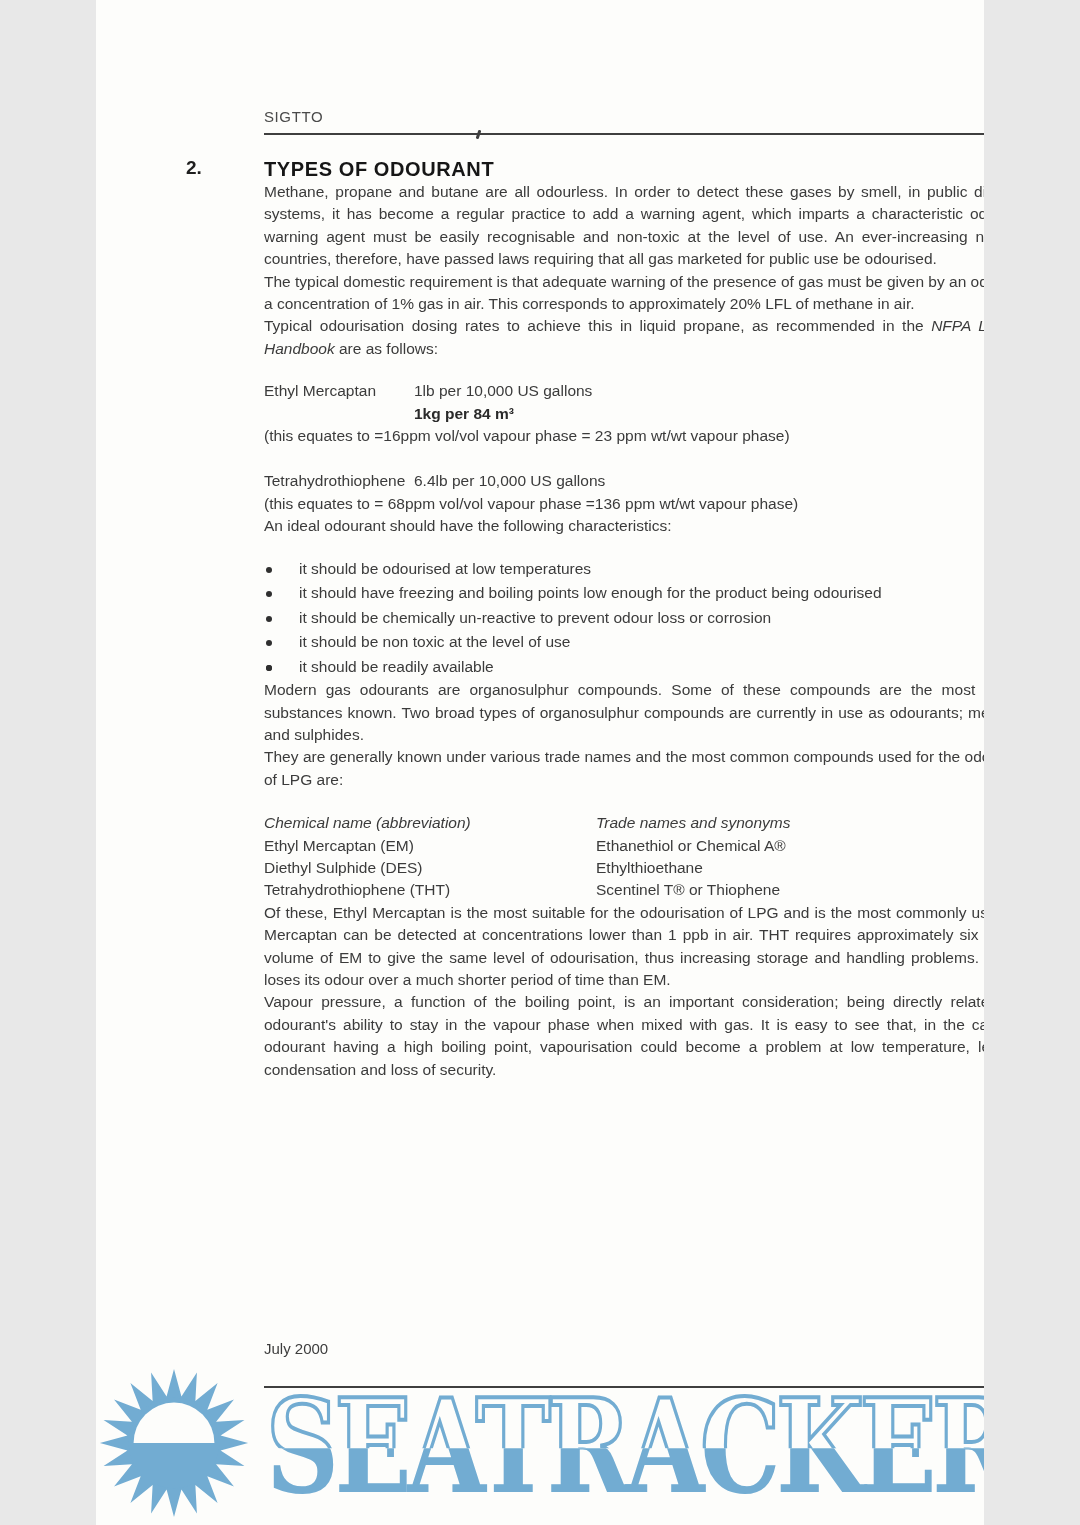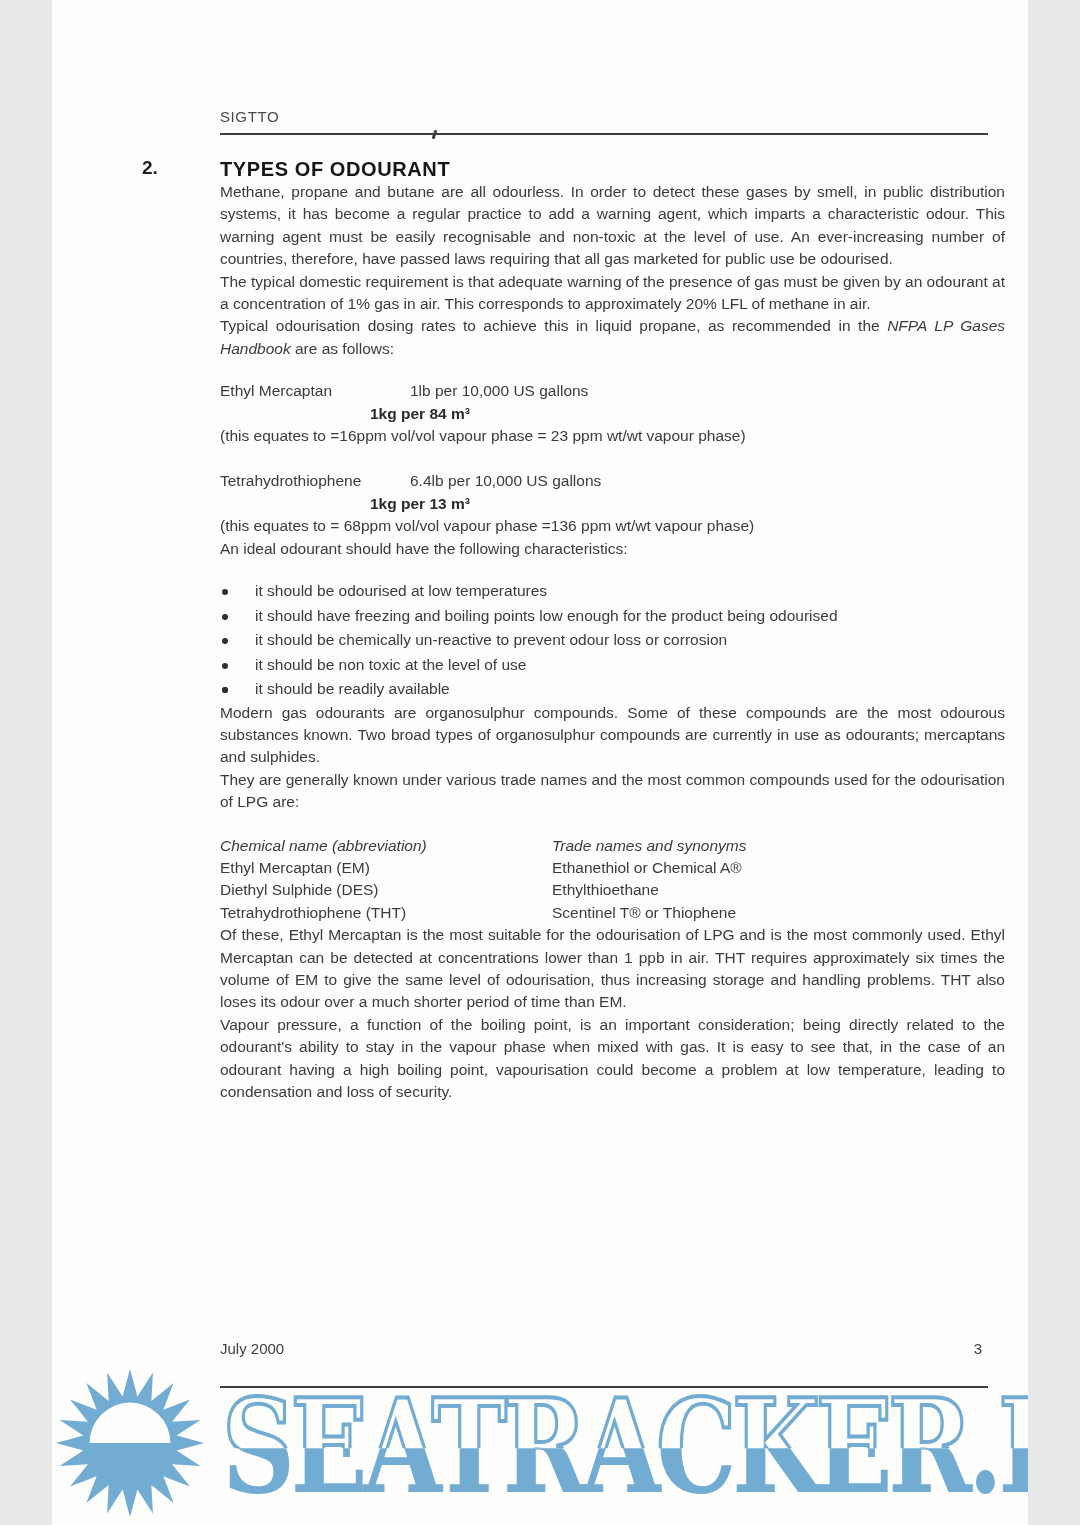--- a/index.html
+++ b/index.html
@@ -1,36 +1,36 @@
 <!DOCTYPE html>
 <html><head>
 <meta charset="utf-8">
 <style>
   html,body { margin:0; padding:0; background:#e8e8e8; }
   .page {
-    position:relative; width:976px; height:1525px; margin:0 auto;
+    position:relative; width:888px; height:1525px; margin:0 auto;
     background:#fdfdfb; overflow:hidden;
     font-family:"Liberation Sans", sans-serif; color:#3b3b3b;
   }
   .content { position:absolute; left:168px; top:0; width:785px; }
 
   .org { margin-top:108px; font-size:15px; line-height:18px; letter-spacing:0.6px; color:#4a4a4a; }
   .rule { margin-top:7px; width:768px; height:2px; background:#3f3f3f; }
 
   .heading-row { position:relative; margin-top:22px; height:24px; }
   .sec-num { position:absolute; left:-78px; top:0; font-size:19px; font-weight:bold; color:#1e1e1e; }
   .title { margin:0; font-size:20px; line-height:24px; font-weight:bold; letter-spacing:0.6px; color:#161616; }
 
   p.body { margin:0; font-size:15.5px; line-height:22.4px; text-align:justify; }
   .mt25{margin-top:25px}.mt16{margin-top:16px}.mt20{margin-top:20px}.mt23{margin-top:23px}
   .mt17{margin-top:17px}.mt19{margin-top:19px}.mt8{margin-top:8px}.mt22{margin-top:22px}
   .mt21{margin-top:21px}.mt15{margin-top:15px}
 
   .dose-block { font-size:15.5px; line-height:22.4px; }
-  .dose-row { display:flex;gap:40px; }
+  .dose-row { display:flex; }
   .dose-name { width:150px; flex:none; }
   .dose-kg { margin-left:150px; font-weight:bold; color:#2a2a2a; }
 
   .bullets { font-size:15.5px; line-height:24.5px; }
   .bullet-item { position:relative; padding-left:35px; }
   .dot { position:absolute; left:2px; top:10px; width:6px; height:6px; border-radius:50%; background:#2f2f2f; }
 
   .ctable { font-size:15.5px; line-height:22.4px; }
   .trow { display:flex; }
   .tc1 { width:332px; flex:none; }
@@ -83,21 +83,20 @@
       </div>
       <div class="dose-kg">1kg per 84 m³</div>
       <div class="dose-eq">(this equates to =16ppm vol/vol vapour phase = 23 ppm wt/wt vapour phase)</div>
     </div>
 
     <div class="dose-block mt23">
       <div class="dose-row">
         <span class="dose-name">Tetrahydrothiophene</span>
         <span class="dose-rate">6.4lb per 10,000 US gallons</span>
       </div>
-      <div class="dose-kg">1kg per 13 m³</div>
       <div class="dose-eq">(this equates to = 68ppm vol/vol vapour phase =136 ppm wt/wt vapour phase)</div>
     </div>
 
     <p class="body mt17">An ideal odourant should have the following characteristics:</p>
 
     <div class="bullets mt19">
       <div class="bullet-item"><span class="dot"></span><span>it should be odourised at low temperatures</span></div>
       <div class="bullet-item"><span class="dot"></span><span>it should have freezing and boiling points low enough for the product being odourised</span></div>
       <div class="bullet-item"><span class="dot"></span><span>it should be chemically un-reactive to prevent odour loss or corrosion</span></div>
       <div class="bullet-item"><span class="dot"></span><span>it should be non toxic at the level of use</span></div>

